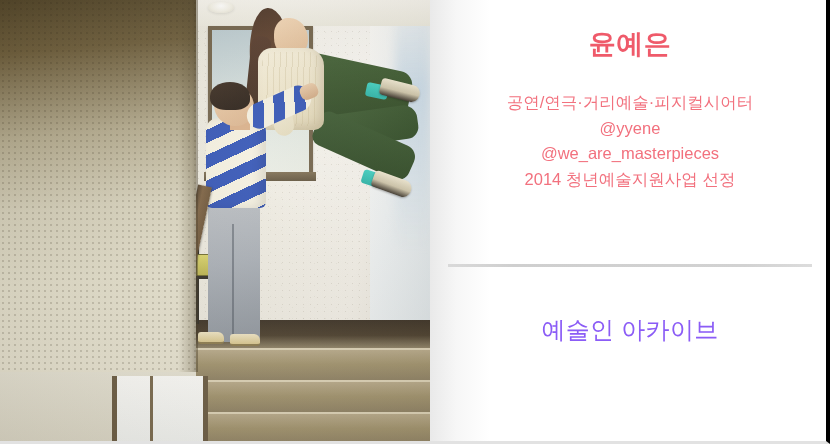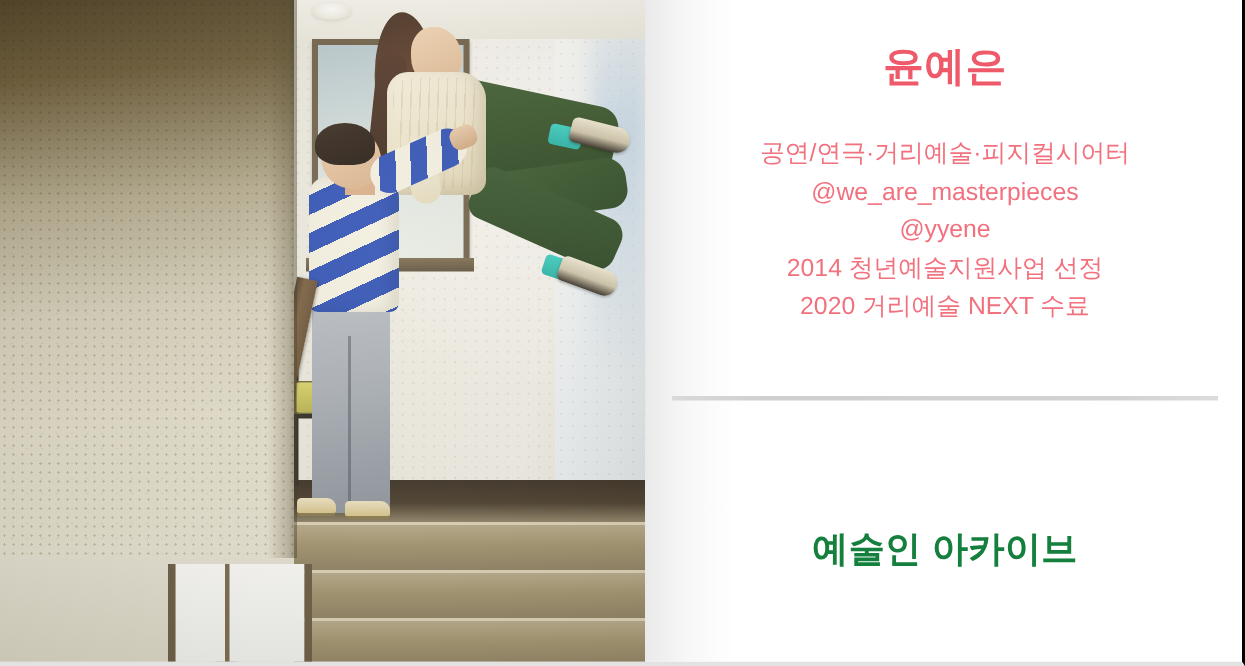--- a/index.html
+++ b/index.html
@@ -11,21 +11,21 @@
     font-family: "Liberation Sans", "DejaVu Sans", sans-serif;
   }
 
   #card {
     position: relative;
     width: 830px;
     height: 444px;
     overflow: hidden;
     background: #ffffff;
     box-sizing: border-box;
-    border-right: 2px solid #000000;
+    border-right: 4px solid #000000;
     border-bottom: 3px solid #e2e2e2;
   }
 
   
   #photo {
     position: absolute;
     left: 0; top: 0;
     width: 430px; height: 444px;
     overflow: hidden;
     background: #cdc9bc;
@@ -381,24 +381,23 @@
     position: absolute;
     left: 18px; top: 264px;
     width: 364px; height: 3px;
     background: linear-gradient(90deg, #d9d9d9 0%, #cfcfcf 18%, #d2d2d2 82%, #dcdcdc 100%);
   }
 
   .section-title {
     position: absolute;
     left: 0; right: 0; top: 314px;
     font-size: 24px;
-    font-weight: bold;
-    color: #15803d;
+    font-weight: normal;
+    color: #8b5cf6;
     letter-spacing: 0.3px;
-    margin-top: 36px;
   }
 </style>
 </head>
 <body>
 
 <div id="card">
 
   <div id="photo">
 
     <div class="wall-back"></div>
@@ -458,24 +457,23 @@
     <div class="photo-grade"></div>
   </div>
 
   <div id="panel">
     <div class="panel-shade"></div>
 
     <div class="artist-name">윤예은</div>
 
     <div class="meta-block">
       <span class="meta-line">공연/연극·거리예술·피지컬시어터</span>
+      <span class="meta-line">@yyene</span>
       <span class="meta-line">@we_are_masterpieces</span>
-      <span class="meta-line">@yyene</span>
       <span class="meta-line">2014 청년예술지원사업 선정</span>
-      <span class="meta-line">2020 거리예술 NEXT 수료</span>
     </div>
 
     <div class="divider"></div>
 
     <div class="section-title">예술인 아카이브</div>
   </div>
 
 </div>
 
 </body></html>

